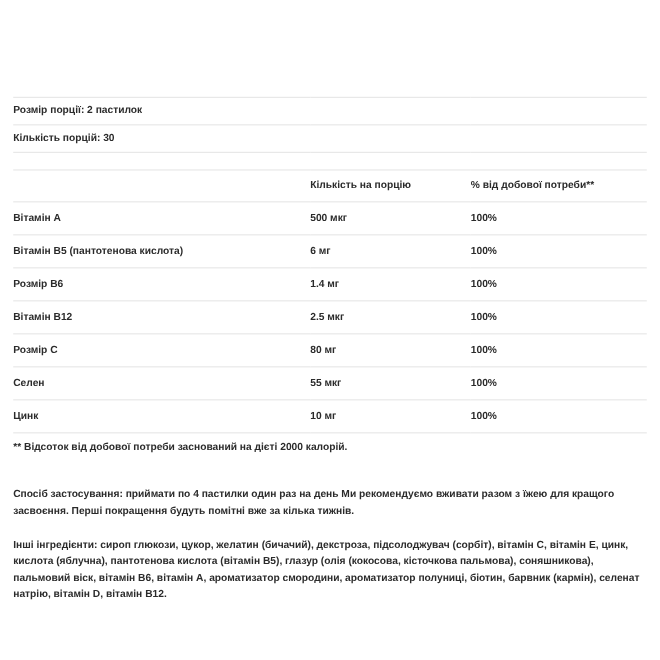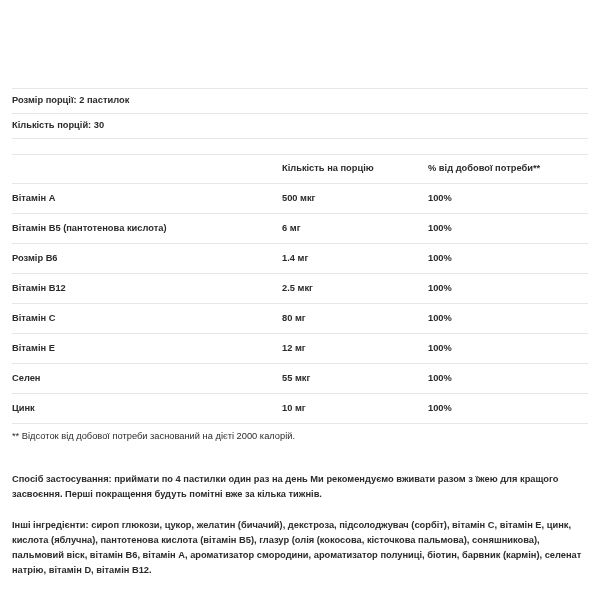--- a/index.html
+++ b/index.html
@@ -67,21 +67,21 @@
   }
 
   tr.head-row td { height: 28px; }
   tr.data-row td { height: 29px; }
 
   tr.footnote-row td {
     height: 26px;
     border-top: 1px solid #e6e6e6;
   }
   tr.footnote-row .cell-txt {
-    font-weight: normal;
+    font-weight: bold;
   }
 
   
   .prose {
     margin: 0 12px;
     padding-top: 16px;
     font-size: 9.3px;
     line-height: 1.62;
     font-weight: bold;
     color: #2b2b2b;
@@ -183,41 +183,30 @@
         <td>
           <span class="cell-txt">2.5 мкг</span>
         </td>
         <td>
           <span class="cell-txt">100%</span>
         </td>
       </tr>
 
       <tr class="data-row">
         <td>
-          <span class="cell-txt">Вітамін С</span>
+          <span class="cell-txt">Розмір С</span>
         </td>
         <td>
           <span class="cell-txt">80 мг</span>
         </td>
         <td>
           <span class="cell-txt">100%</span>
         </td>
       </tr>
 
-      <tr class="data-row">
-        <td>
-          <span class="cell-txt">Вітамін Е</span>
-        </td>
-        <td>
-          <span class="cell-txt">12 мг</span>
-        </td>
-        <td>
-          <span class="cell-txt">100%</span>
-        </td>
-      </tr>
 
       <tr class="data-row">
         <td>
           <span class="cell-txt">Селен</span>
         </td>
         <td>
           <span class="cell-txt">55 мкг</span>
         </td>
         <td>
           <span class="cell-txt">100%</span>

